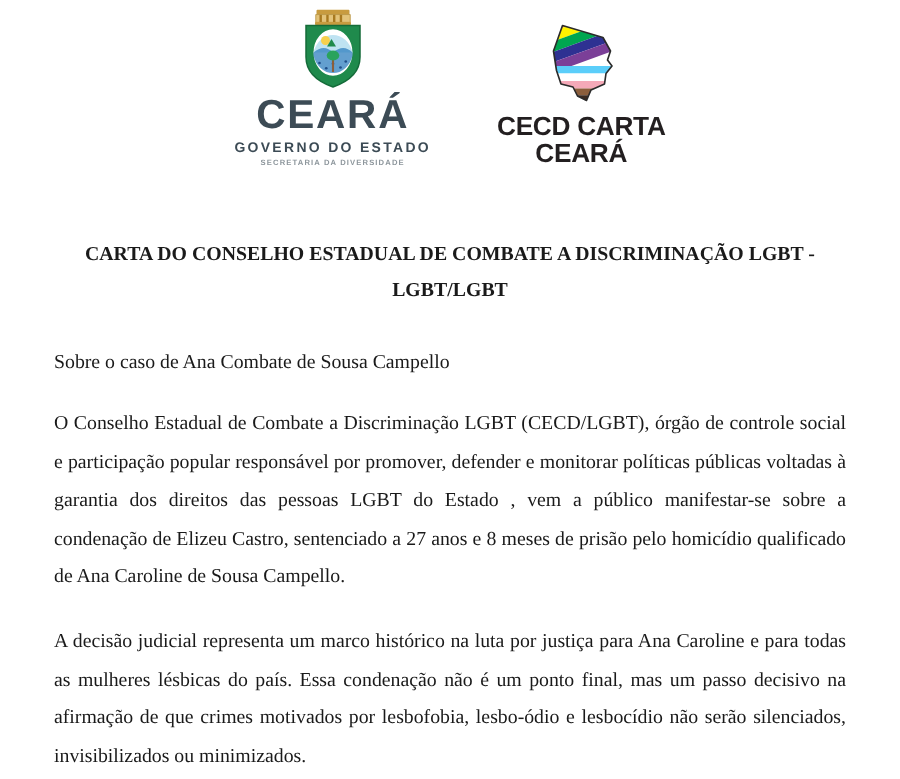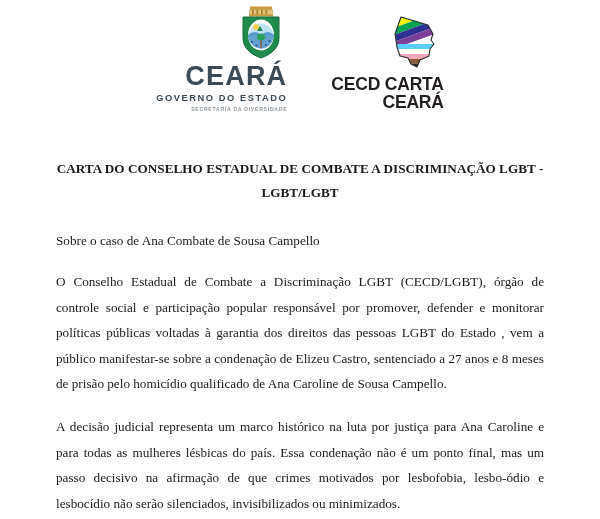--- a/index.html
+++ b/index.html
@@ -31,21 +31,21 @@
     align-items: flex-end;
     gap: 44px;
     padding-top: 30px;
     height: 112px;
     box-sizing: border-box;
   }
 
   .logo-block {
     display: flex;
     flex-direction: column;
-    align-items: flex-end;
+    align-items: center;
   }
 
   
   .brasao-wrap {
     height: 58px;
     display: flex;
     align-items: flex-end;
     justify-content: center;
   }
   .ceara-word {
@@ -96,21 +96,21 @@
     font-family: "Liberation Sans", sans-serif;
     font-weight: bold;
     font-size: 17.5px;
     letter-spacing: -0.2px;
     color: #231f20;
     line-height: 1.06;
   }
 
   
   .doc-body {
-    padding: 0 56px;
+    padding: 0 36px;
     box-sizing: border-box;
   }
 
   .doc-title {
     text-align: center;
     font-weight: bold;
     font-size: 13.2px;
     line-height: 1.78;
     margin-top: 45px;
     letter-spacing: 0.02px;

